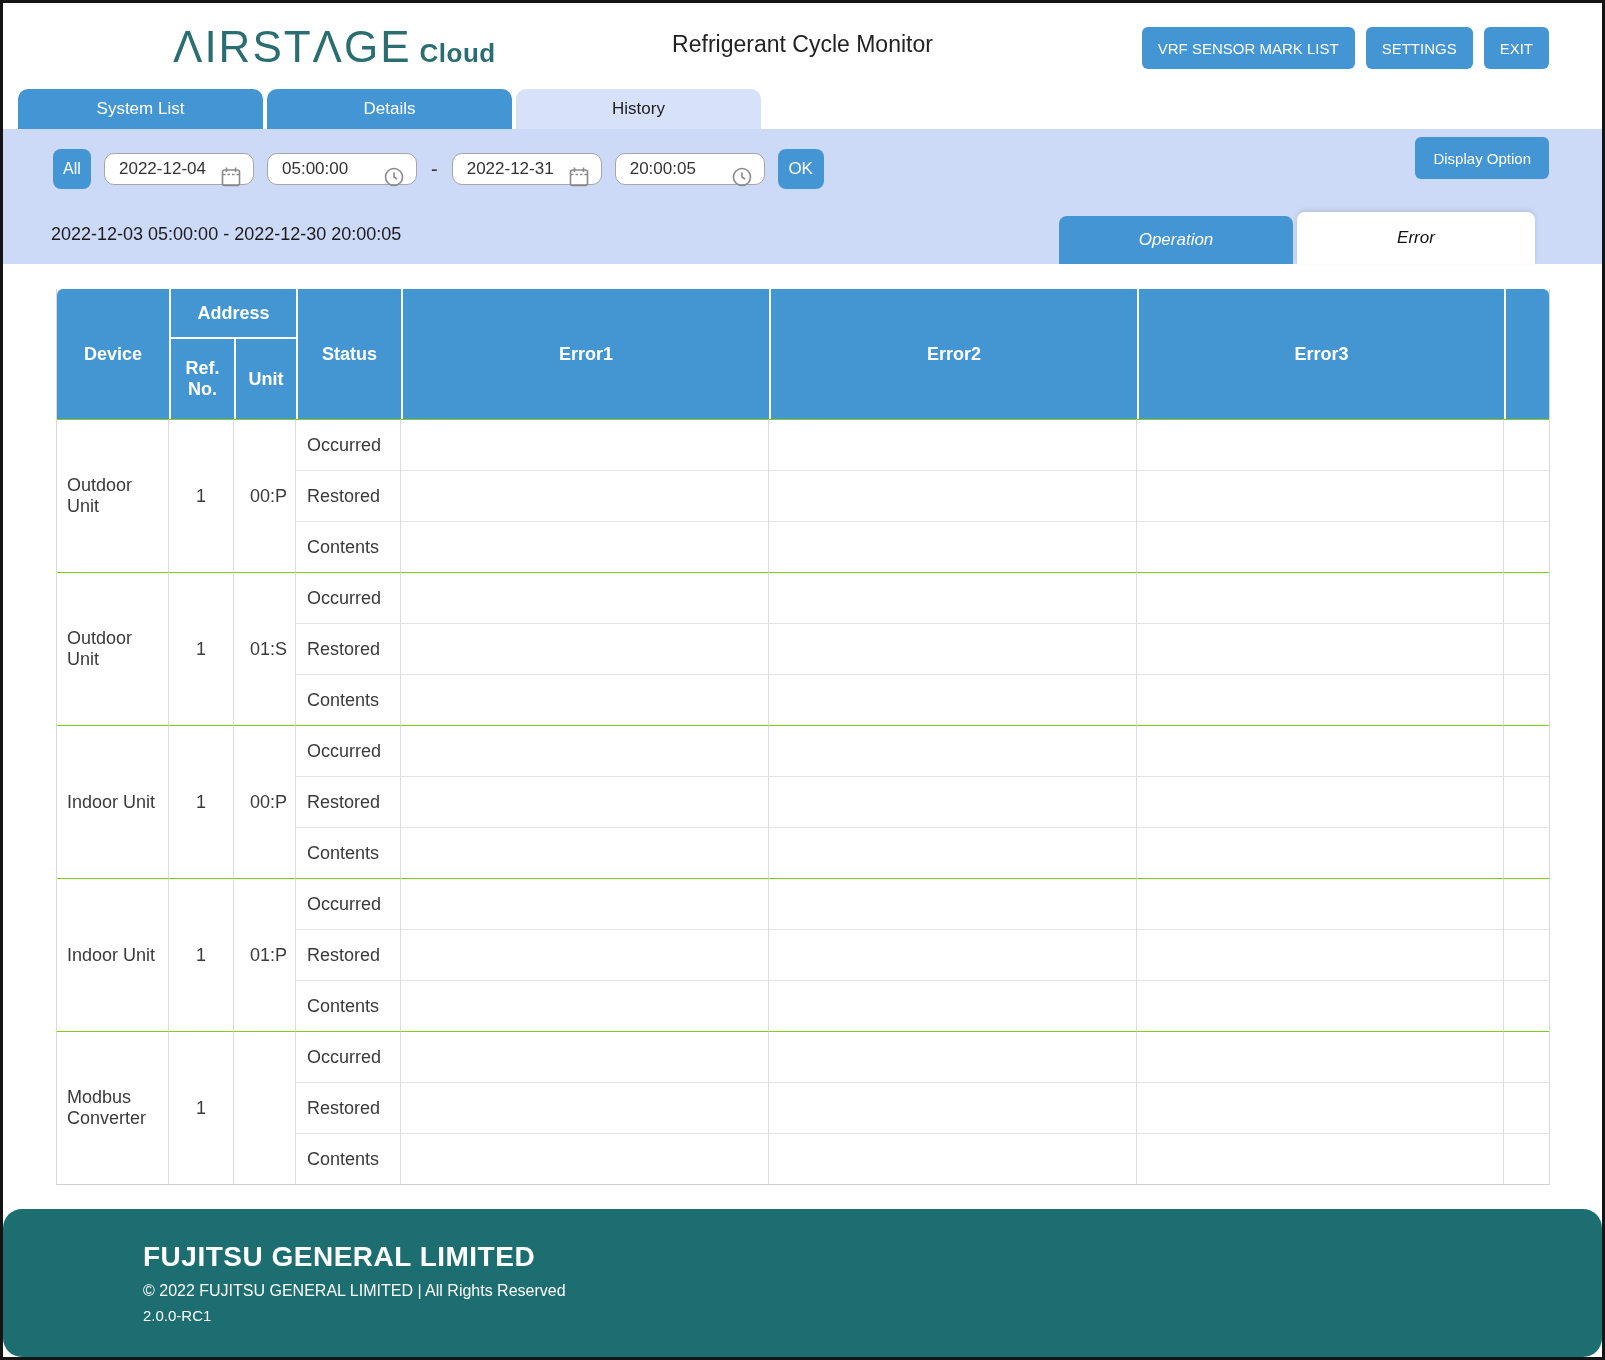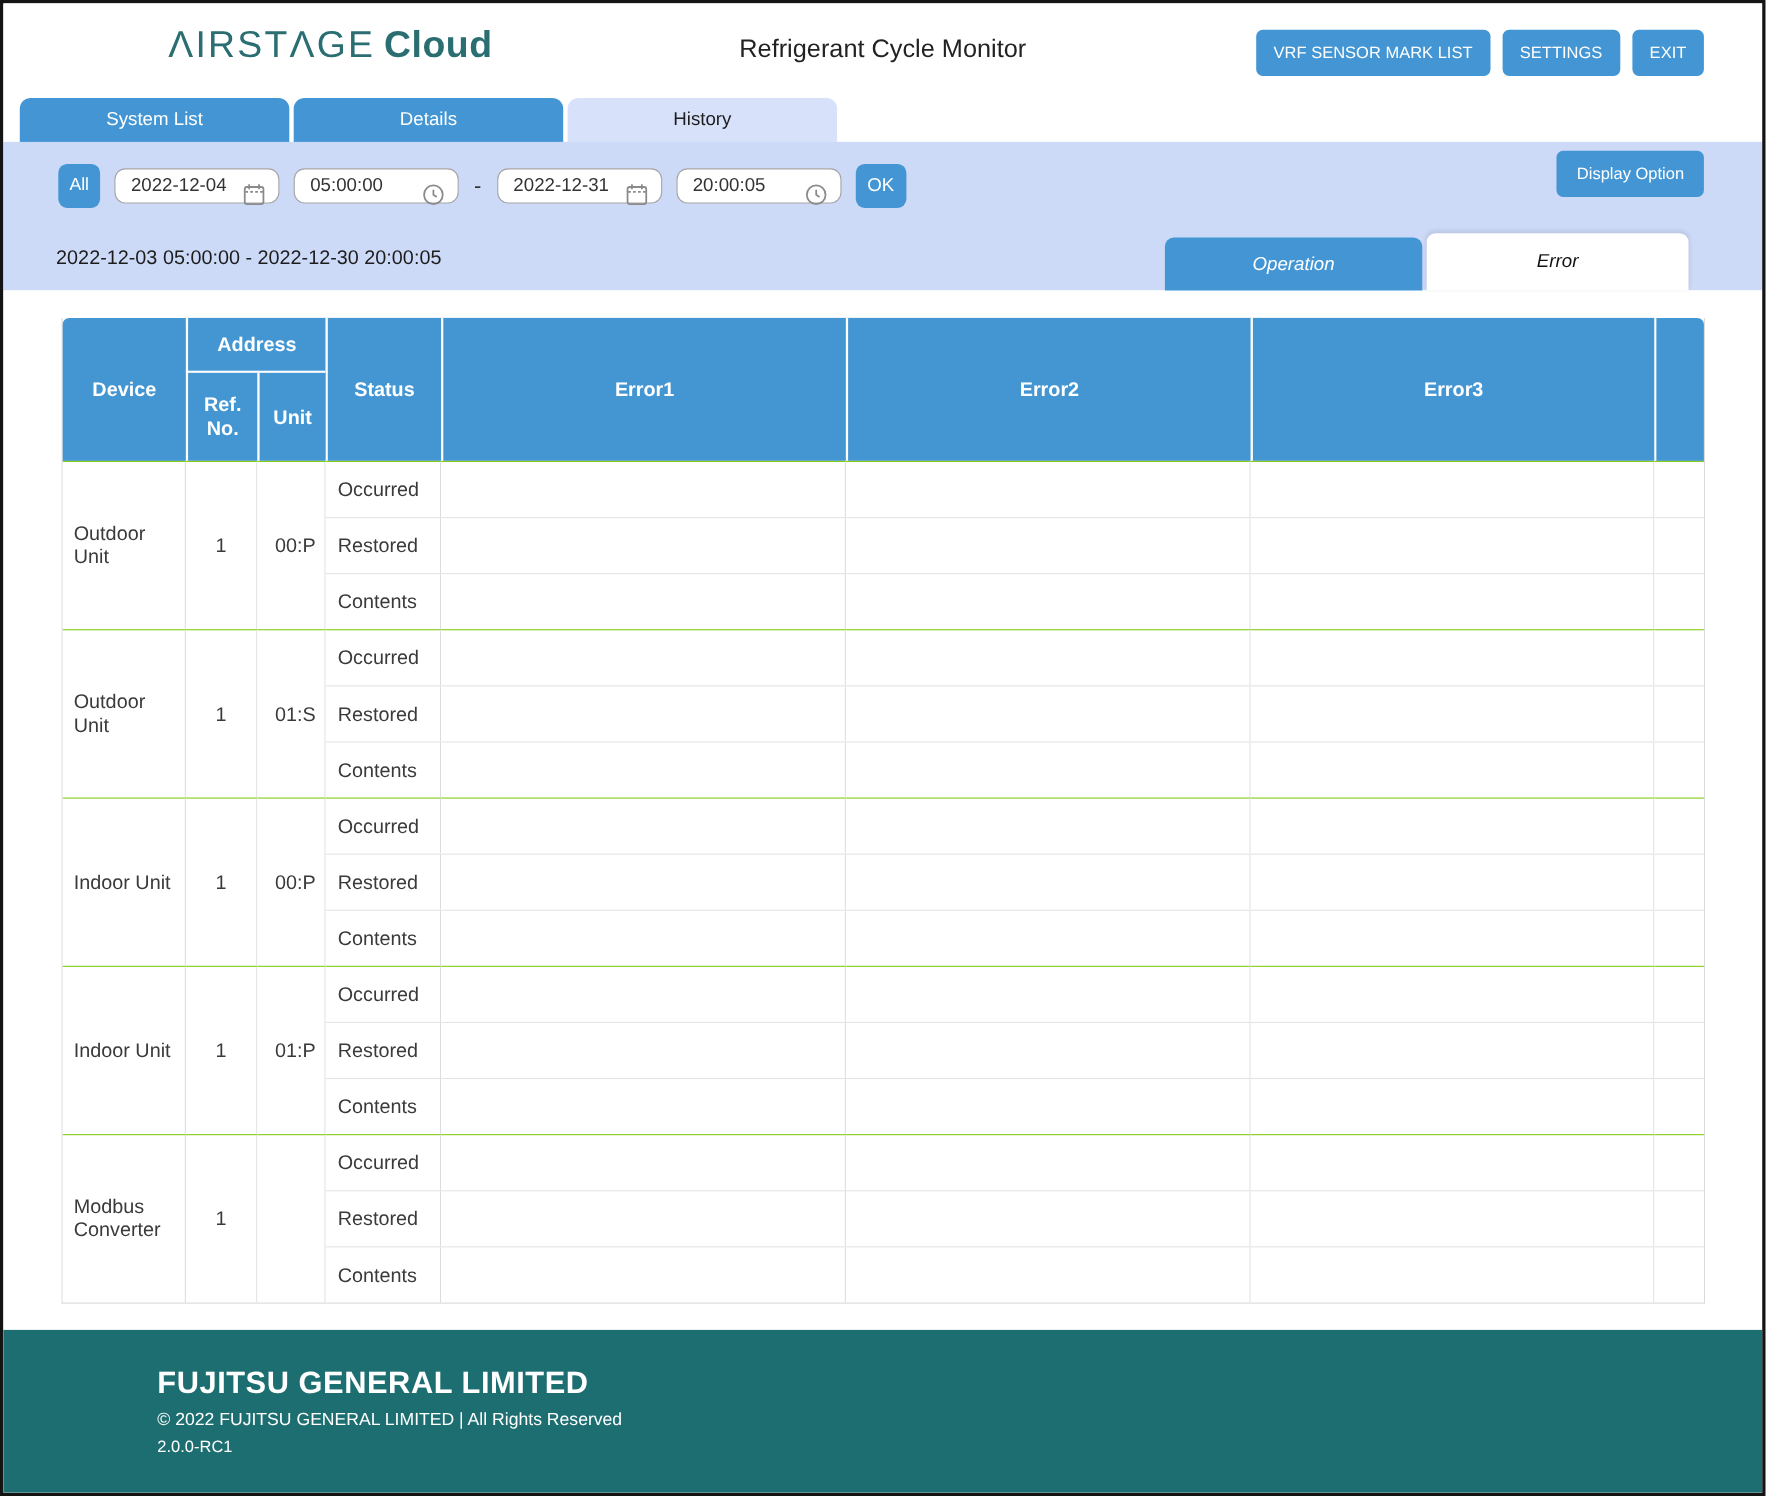--- a/index.html
+++ b/index.html
@@ -8,22 +8,22 @@
     width:1605px; height:1360px;
     border:3px solid #141414;
     background:#fff;
     display:flex; flex-direction:column;
     overflow:hidden;
   }
 
   
   .app-header { height:86px; flex:none; position:relative; background:#fff; }
   .logo { position:absolute; left:150px; top:19px; color:#2a6e72; white-space:nowrap; }
-  .logo .brand { font-size:34px; letter-spacing:2px; font-weight:400; }
-  .logo .suffix { font-size:34px; font-weight:600; margin-left:8px; letter-spacing:0.5px; }
+  .logo .brand { font-size:44px; letter-spacing:2px; font-weight:400;margin-left:20px; }
+  .logo .suffix { font-size:26px; font-weight:600; margin-left:8px; letter-spacing:0.5px; }
   .page-title { position:absolute; left:50%; top:28px; transform:translateX(-50%);
     font-size:23px; color:#222; }
   .header-buttons { position:absolute; right:53px; top:24px; display:flex; gap:11px; }
   .btn-blue {
     background:#4396d3; color:#fff; border:none; border-radius:6px;
     font-size:15px; font-family:"Liberation Sans", sans-serif;
     height:42px; padding:0 16px; cursor:pointer;
   }
 
   
@@ -84,21 +84,21 @@
   .error-table tr.group-start td { border-top:1px solid #84cc16; }
   .error-table tr.inner-row td { border-top:1px solid #e4e4e4; }
   .col-device { text-align:left; padding-left:10px; border-right:1px solid #dcdcdc; }
   .col-ref    { text-align:center; border-right:1px solid #dcdcdc; }
   .col-unit   { text-align:right; padding-right:8px; border-right:1px solid #dcdcdc; }
   .col-status { text-align:left; padding-left:11px; border-right:1px solid #dcdcdc; }
   .col-error  { border-right:1px solid #dcdcdc; }
   .col-sliver { }
 
   
-  .app-footer { flex:1; background:#1d6e70; color:#fff; padding:32px 0 0 140px; }
+  .app-footer { flex:1; background:#1d6e70; color:#fff; padding:32px 0 0 140px;border-radius:19px; }
   .footer-company { font-size:28px; font-weight:bold; letter-spacing:0.5px; }
   .footer-copyright { font-size:16px; margin-top:9px; }
   .footer-version { font-size:15px; margin-top:7px; }
 </style>
 </head>
 <body>
 
 <div class="app-header">
   <div class="logo">
     <span class="brand">ΛIRSTΛGE</span><span class="suffix">Cloud</span>

